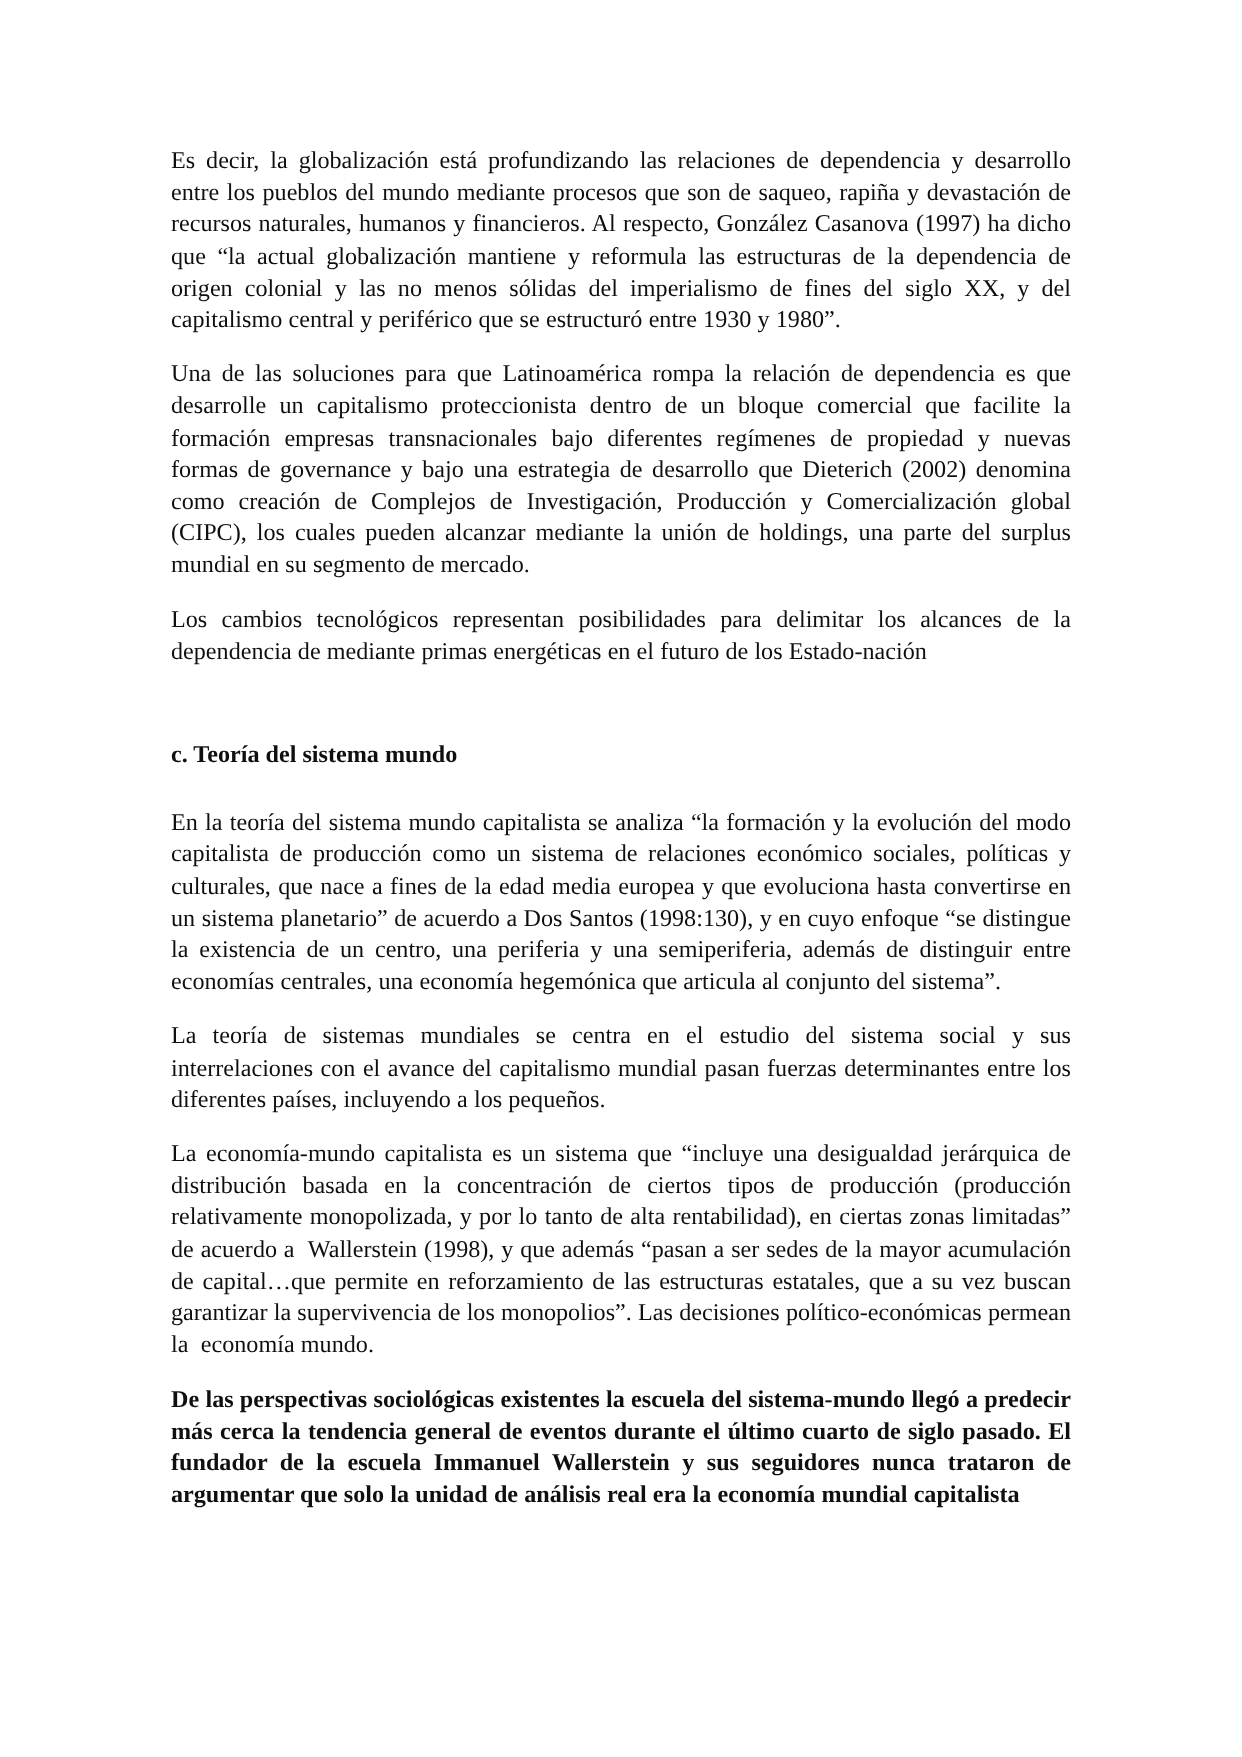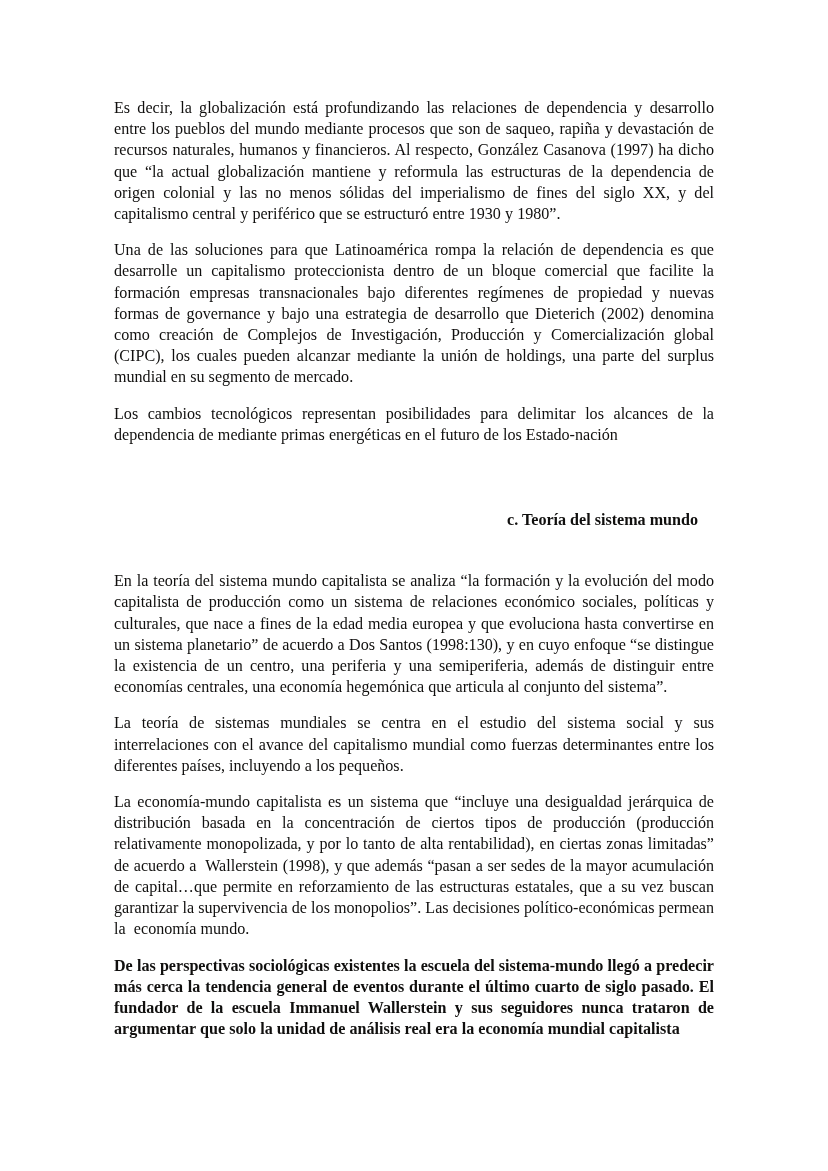--- a/index.html
+++ b/index.html
@@ -40,25 +40,25 @@
     word-spacing: 0.1px;
   }
   .para:last-child {
     margin-bottom: 0;
     font-weight: bold;
   }
   .para.before-heading {
     margin-bottom: 0;
   }
   .heading {
-    margin: 16px;
+    margin: 0;
     font-size: 16.1px;
     line-height: 21.2px;
     font-weight: bold;
-    text-align: right;
+    text-align: left;
     white-space: pre-wrap;
   }
   .spacer-pre-heading {
     height: 48px;
   }
   .spacer-post-heading {
     height: 24px;
   }
 </style>
 </head>
@@ -75,20 +75,20 @@
 
     <div class="spacer-pre-heading"></div>
 
     <h2 class="heading">c. Teoría del sistema mundo</h2>
 
     <div class="spacer-post-heading"></div>
 
     <p class="para">En la teoría del sistema mundo capitalista se analiza “la formación y la evolución del modo capitalista de producción como un sistema de relaciones económico sociales, políticas y culturales, que nace a fines de la edad media europea y que evoluciona hasta convertirse en un sistema planetario” de acuerdo a Dos Santos (1998:130), y en cuyo enfoque “se distingue la existencia de un centro, una periferia y una semiperiferia, además de distinguir entre economías centrales, una economía hegemónica que articula al conjunto del sistema”.</p>
 
 
-    <p class="para">La teoría de sistemas mundiales se centra en el estudio del sistema social y sus interrelaciones con el avance del capitalismo mundial como fuerzas determinantes entre los diferentes países, incluyendo a los pequeños.</p>
+    <p class="para">La teoría de sistemas mundiales se centra en el estudio del sistema social y sus interrelaciones con el avance del capitalismo mundial pasan fuerzas determinantes entre los diferentes países, incluyendo a los pequeños.</p>
 
     <p class="para">La economía-mundo capitalista es un sistema que “incluye una desigualdad jerárquica de distribución basada en la concentración de ciertos tipos de producción (producción relativamente monopolizada, y por lo tanto de alta rentabilidad), en ciertas zonas limitadas” de acuerdo a  Wallerstein (1998), y que además “pasan a ser sedes de la mayor acumulación de capital…que permite en reforzamiento de las estructuras estatales, que a su vez buscan garantizar la supervivencia de los monopolios”. Las decisiones político-económicas permean la  economía mundo.</p>
 
     <p class="para">De las perspectivas sociológicas existentes la escuela del sistema-mundo llegó a predecir más cerca la tendencia general de eventos durante el último cuarto de siglo pasado. El fundador de la escuela Immanuel Wallerstein y sus seguidores nunca trataron de argumentar que solo la unidad de análisis real era la economía mundial capitalista</p>
 
   </div>
 </div>
 
 </body></html>

